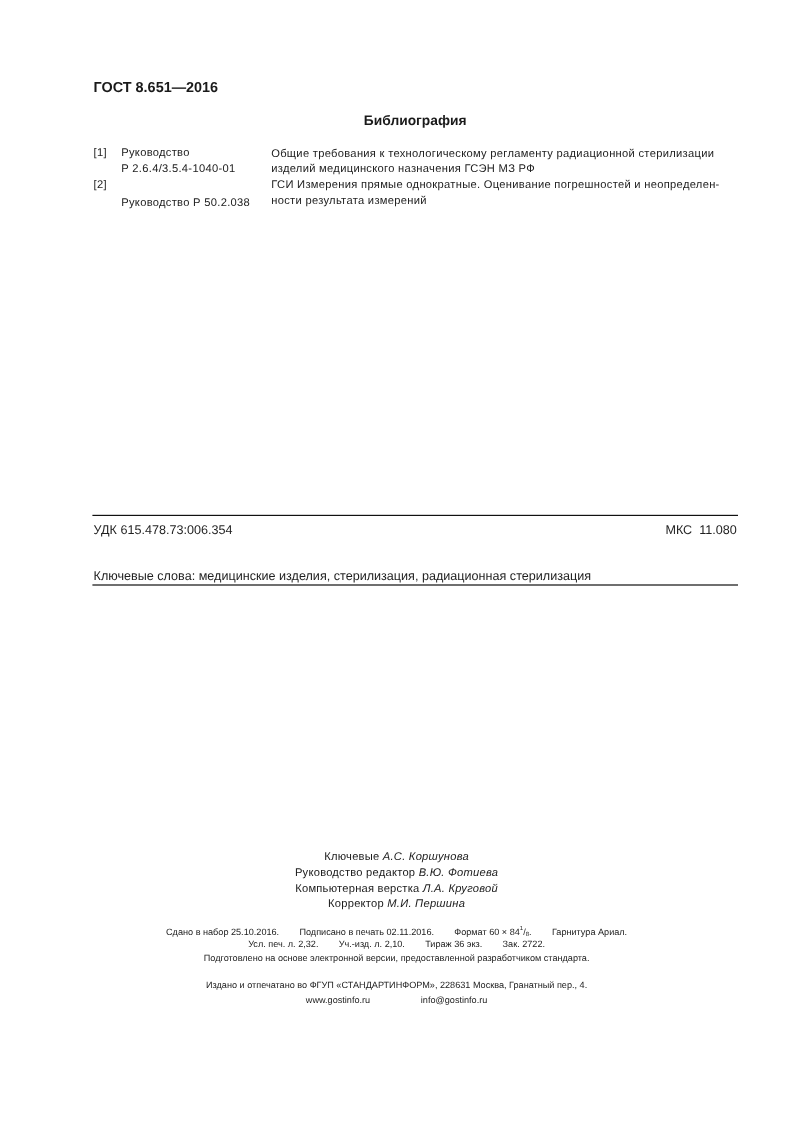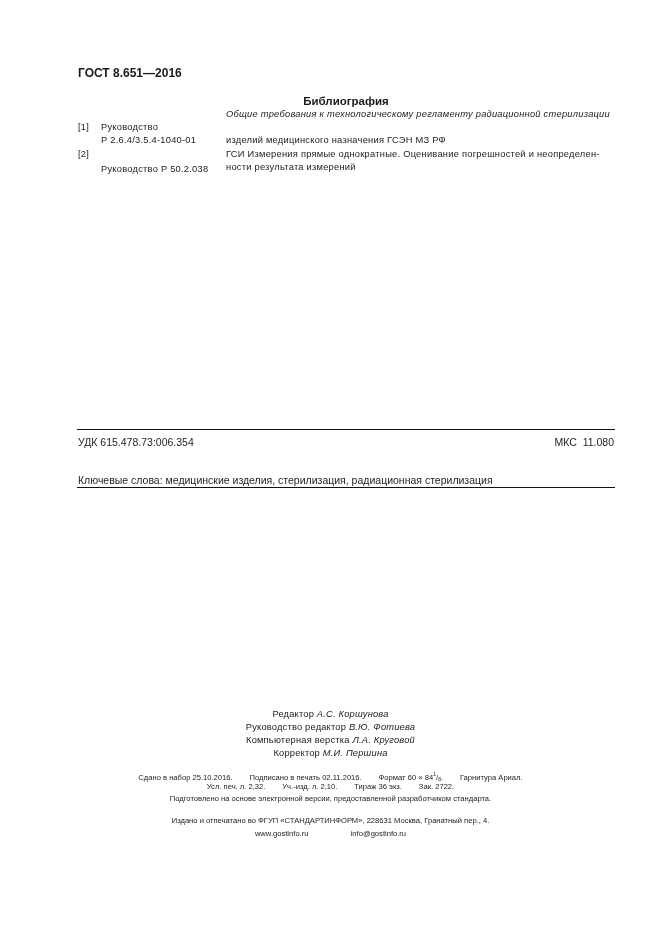--- a/index.html
+++ b/index.html
@@ -24,39 +24,39 @@
 <body>
 
 <div class="abs hdr">ГОСТ 8.651—2016</div>
 
 <div class="abs title">Библиография</div>
 
 <div>
   <div class="abs bib num" style="top:121px;">[1]</div>
   <div class="abs bib src" style="top:121px;">Руководство</div>
   <div class="abs bib src" style="top:134px;">Р 2.6.4/3.5.4-1040-01</div>
-  <div class="abs bib desc" style="top:108px;font-style:italic;">Общие требования к технологическому регламенту радиационной стерилизации</div>
+  <div class="abs bib desc" style="top:122px;">Общие требования к технологическому регламенту радиационной стерилизации</div>
   <div class="abs bib desc" style="top:134px; text-align:left;">изделий медицинского назначения ГСЭН МЗ РФ</div>
 </div>
 
 <div>
   <div class="abs bib num" style="top:148px;">[2]</div>
   <div class="abs bib src" style="top:148px;margin-top:15px;">Руководство Р 50.2.038</div>
   <div class="abs bib desc" style="top:148px;">ГСИ Измерения прямые однократные. Оценивание погрешностей и неопределен-</div>
   <div class="abs bib desc" style="top:161px; text-align:left;">ности результата измерений</div>
 </div>
 
 <div class="abs rule" style="top:429px;"></div>
 <div class="abs meta" style="left:78px; top:436px;">УДК  615.478.73:006.354</div>
 <div class="abs meta" style="right:47px; top:436px; white-space:pre;">МКС  11.080</div>
 <div class="abs meta" style="left:78px; top:474px;">Ключевые слова: медицинские изделия, стерилизация, радиационная стерилизация</div>
 <div class="abs rule" style="top:487px;"></div>
 
 <div class="abs credits">
-  <div><span>Редактор </span><i>А.С. Коршунова</i></div>
+  <div><span>Ключевые </span><i>А.С. Коршунова</i></div>
   <div><span>Руководство редактор </span><i>В.Ю. Фотиева</i></div>
   <div><span>Компьютерная верстка </span><i>Л.А. Круговой</i></div>
   <div><span>Корректор </span><i>М.И. Першина</i></div>
 </div>
 
 <div class="abs imprint" style="top:768px;"><span>Сдано в набор 25.10.2016.</span>        <span>Подписано в печать 02.11.2016.</span>        <span><span>Формат 60 × 84</span><sup class="frac">1</sup>/<sub class="frac">8</sub><span>.</span></span>        <span>Гарнитура Ариал.</span></div>
 <div class="abs imprint" style="top:781px;"><span>Усл. печ. л. 2,32.</span>        <span>Уч.-изд. л. 2,10.</span>        <span>Тираж 36 экз.</span>        <span>Зак. 2722.</span></div>
 <div class="abs imprint" style="top:793px;">Подготовлено на основе электронной версии, предоставленной разработчиком стандарта.</div>
 <div class="abs imprint" style="top:815px;">Издано и отпечатано во ФГУП «СТАНДАРТИНФОРМ», 228631 Москва, Гранатный пер., 4.</div>
 <div class="abs imprint" style="top:828px;"><span>www.gostinfo.ru</span>                    <span>info@gostinfo.ru</span></div>

